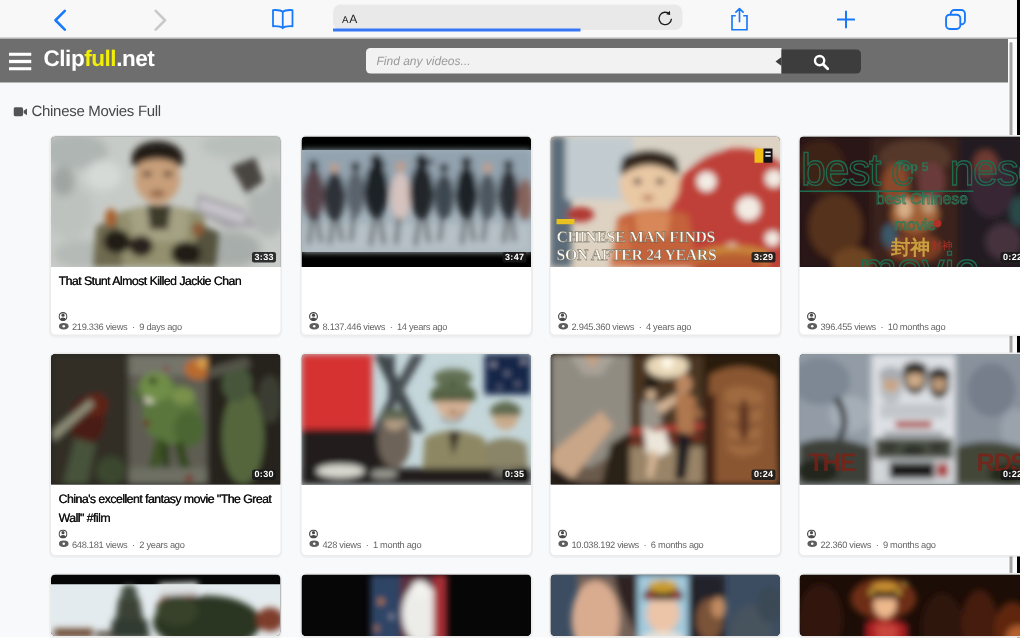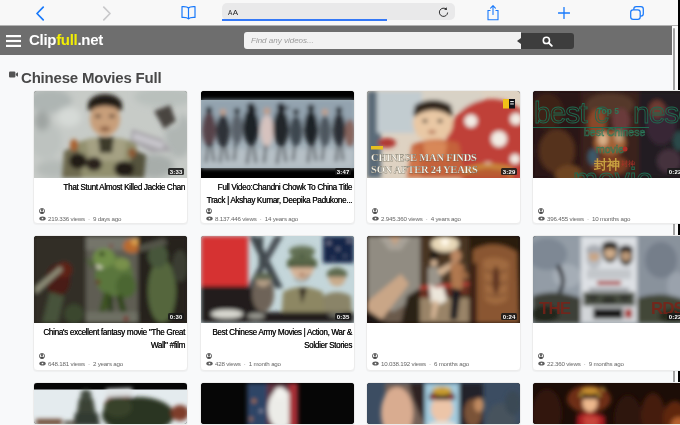--- a/index.html
+++ b/index.html
@@ -31,31 +31,31 @@
     border-right:4px solid #3d3d3d; }
   
   #sbtrack { position:absolute; left:672px; top:26.2px; width:6px; height:399px; background:#fbfbfb;}
   #sbthumb { position:absolute; left:673px; top:28px; width:2px; height:387px; background:#a4a4a4; border-radius:1px;}
   #edgestrip { position:absolute; left:677.5px; top:0; width:2.5px; height:425px; background:#000; }
   #sbarrow { position:absolute; left:673.5px; top:417px; width:0; height:0;
     border-left:2.5px solid transparent; border-right:2.5px solid transparent;
     border-top:3.5px solid #9a9a9a; }
   
   #content { position:absolute; left:0; top:55.4px; width:672px; height:369.6px; background:#f8f9fa; }
-  #secthead { position:absolute; left:21px; top:69px; font-size:15px; font-weight:bold; letter-spacing:-0.2px; color:#484848; }
+  #secthead { position:absolute; left:21px; top:69px; font-size:10px; font-weight:normal; letter-spacing:-0.2px; color:#484848; }
   .card { position:absolute; width:155px; background:#fff; border:1px solid #ececec;
     border-radius:4px; box-shadow:0 1px 1px rgba(0,0,0,0.04); overflow:hidden;margin-left:24px; }
   .thumb { position:relative; width:153px; height:87px; overflow:hidden; background:#000; }
   .thumb svg { display:block; }
   .dur { position:absolute; right:3px; bottom:3px; background:rgba(25,25,25,0.88);
     color:#fff; font-size:6px; font-weight:bold; padding:0.5px 1.5px; border-radius:1.5px;
     letter-spacing:0.2px; }
   .title { position:absolute; left:5px; right:2px; top:91px; font-size:8.2px;
     color:#111; line-height:12.5px; letter-spacing:-0.35px; white-space:nowrap;
-    text-shadow:0.22px 0 currentColor;text-align:right; }
+    text-shadow:0.22px 0 currentColor; }
   .meta { position:absolute; left:5px; top:117px; }
   .views { position:absolute; left:5px; top:123.5px; font-size:6.2px; letter-spacing:-0.2px; color:#666; white-space:nowrap;}
 </style>
 </head>
 <body>
 <div id="content"></div>
 <div id="safari">
 
   <svg class="abs" style="left:35px;top:6px" width="10" height="15" viewBox="0 0 10 15">
     <path d="M8.2 1.2 L2 7.5 L8.2 13.8" fill="none" stroke="#1879fb" stroke-width="1.7" stroke-linecap="round" stroke-linejoin="round"></path>
@@ -229,21 +229,20 @@
         <circle cx="95" cy="21" r="3" fill="#1d2026"></circle>
         <circle cx="110" cy="17" r="3.5" fill="#1d2026"></circle>
         <circle cx="124" cy="21" r="3" fill="#c49e86"></circle>
         <circle cx="138" cy="19" r="3.2" fill="#1d2026"></circle>
         <path d="M7 52 L5 72 M10 52 L13 71 M21 54 L19 72 M24 54 L27 70 M35 52 L33 70 M49 52 L46 73 M52 52 L55 72 M65 54 L63 72 M79 52 L76 73 M82 52 L85 71 M94 54 L92 70 M109 52 L107 72 M112 52 L115 70 M123 54 L121 70 M137 52 L135 71 M140 52 L142 70" stroke="#23262c" stroke-width="2" fill="none"></path>
         <path d="M44 24 L56 18 M76 22 L88 16" stroke="#15181d" stroke-width="2.5"></path>
       </g>
     </svg>
     <span class="dur">3:47</span>
   </div>
-  <div class="title">Full Video:Chandni Chowk To China Title<br>Track | Akshay Kumar, Deepika Padukone...</div>
   <svg class="meta" width="6" height="6" viewBox="0 0 6 6">
       <use href="#person"></use>
     </svg>
   <div class="views"><svg width="7" height="5" viewBox="0 0 7 5" style="margin-right:2px">
         <use href="#eye"></use>
       </svg>8.137.446 views&nbsp; ·&nbsp; 14 years ago</div>
 </div>
 
 <div class="card" style="left:342px;top:90px;height:134px">
   <div class="thumb">
@@ -419,21 +418,20 @@
         <ellipse cx="101" cy="39" rx="2.5" ry="1.4" fill="#8a5a44"></ellipse>
         <path d="M93 42 Q98 47 105 44 L108 38" stroke="#1a1a1a" stroke-width="1" fill="none"></path>
         <rect x="0" y="76" width="153" height="11" fill="#241f1a"></rect>
         <ellipse cx="26" cy="78" rx="16" ry="4.5" fill="#d8d8d0"></ellipse>
         <ellipse cx="55" cy="80" rx="9" ry="3" fill="#9a9a92"></ellipse>
         <ellipse cx="135" cy="79" rx="8" ry="2.5" fill="#6c6c64"></ellipse>
       </g>
     </svg>
     <span class="dur">0:35</span>
   </div>
-  <div class="title">Best Chinese Army Movies | Action, War &amp;<br>Soldier Stories</div>
   <svg class="meta" width="6" height="6" viewBox="0 0 6 6">
       <use href="#person"></use>
     </svg>
   <div class="views"><svg width="7" height="5" viewBox="0 0 7 5" style="margin-right:2px">
         <use href="#eye"></use>
       </svg>428 views&nbsp; ·&nbsp; 1 month ago</div>
 </div>
 
 <div class="card" style="left:342px;top:235px;height:136px">
   <div class="thumb">

